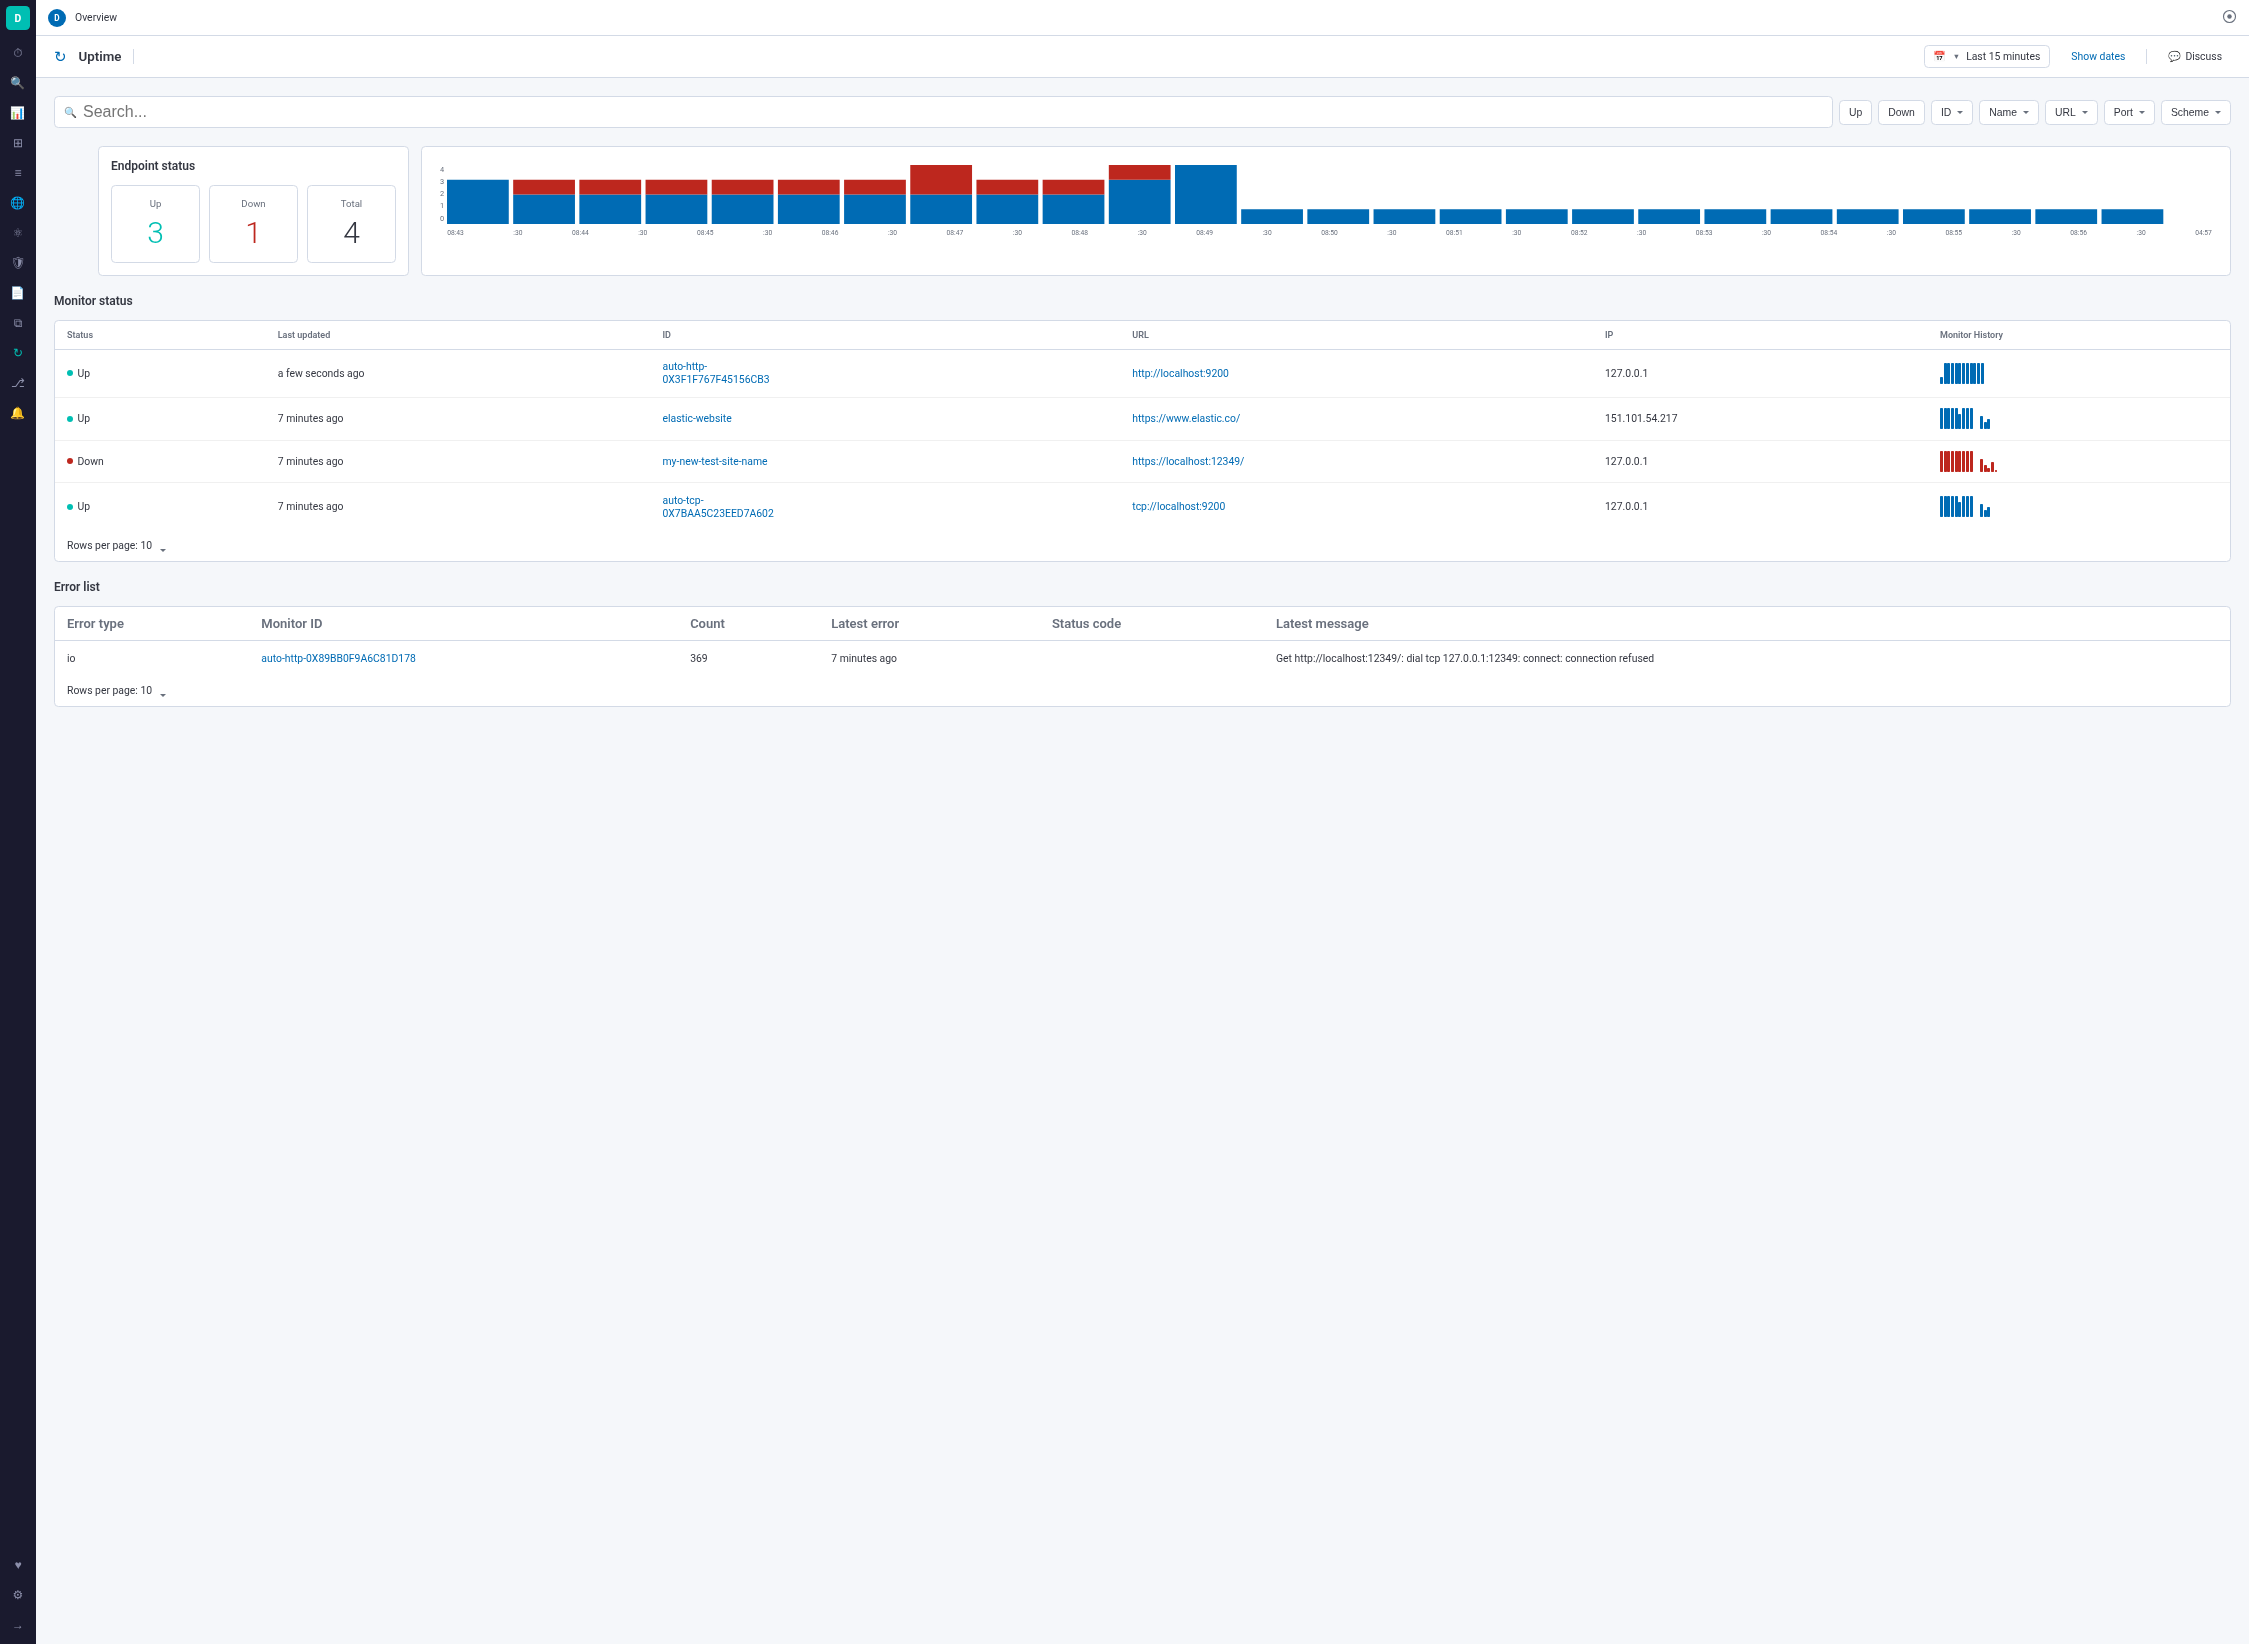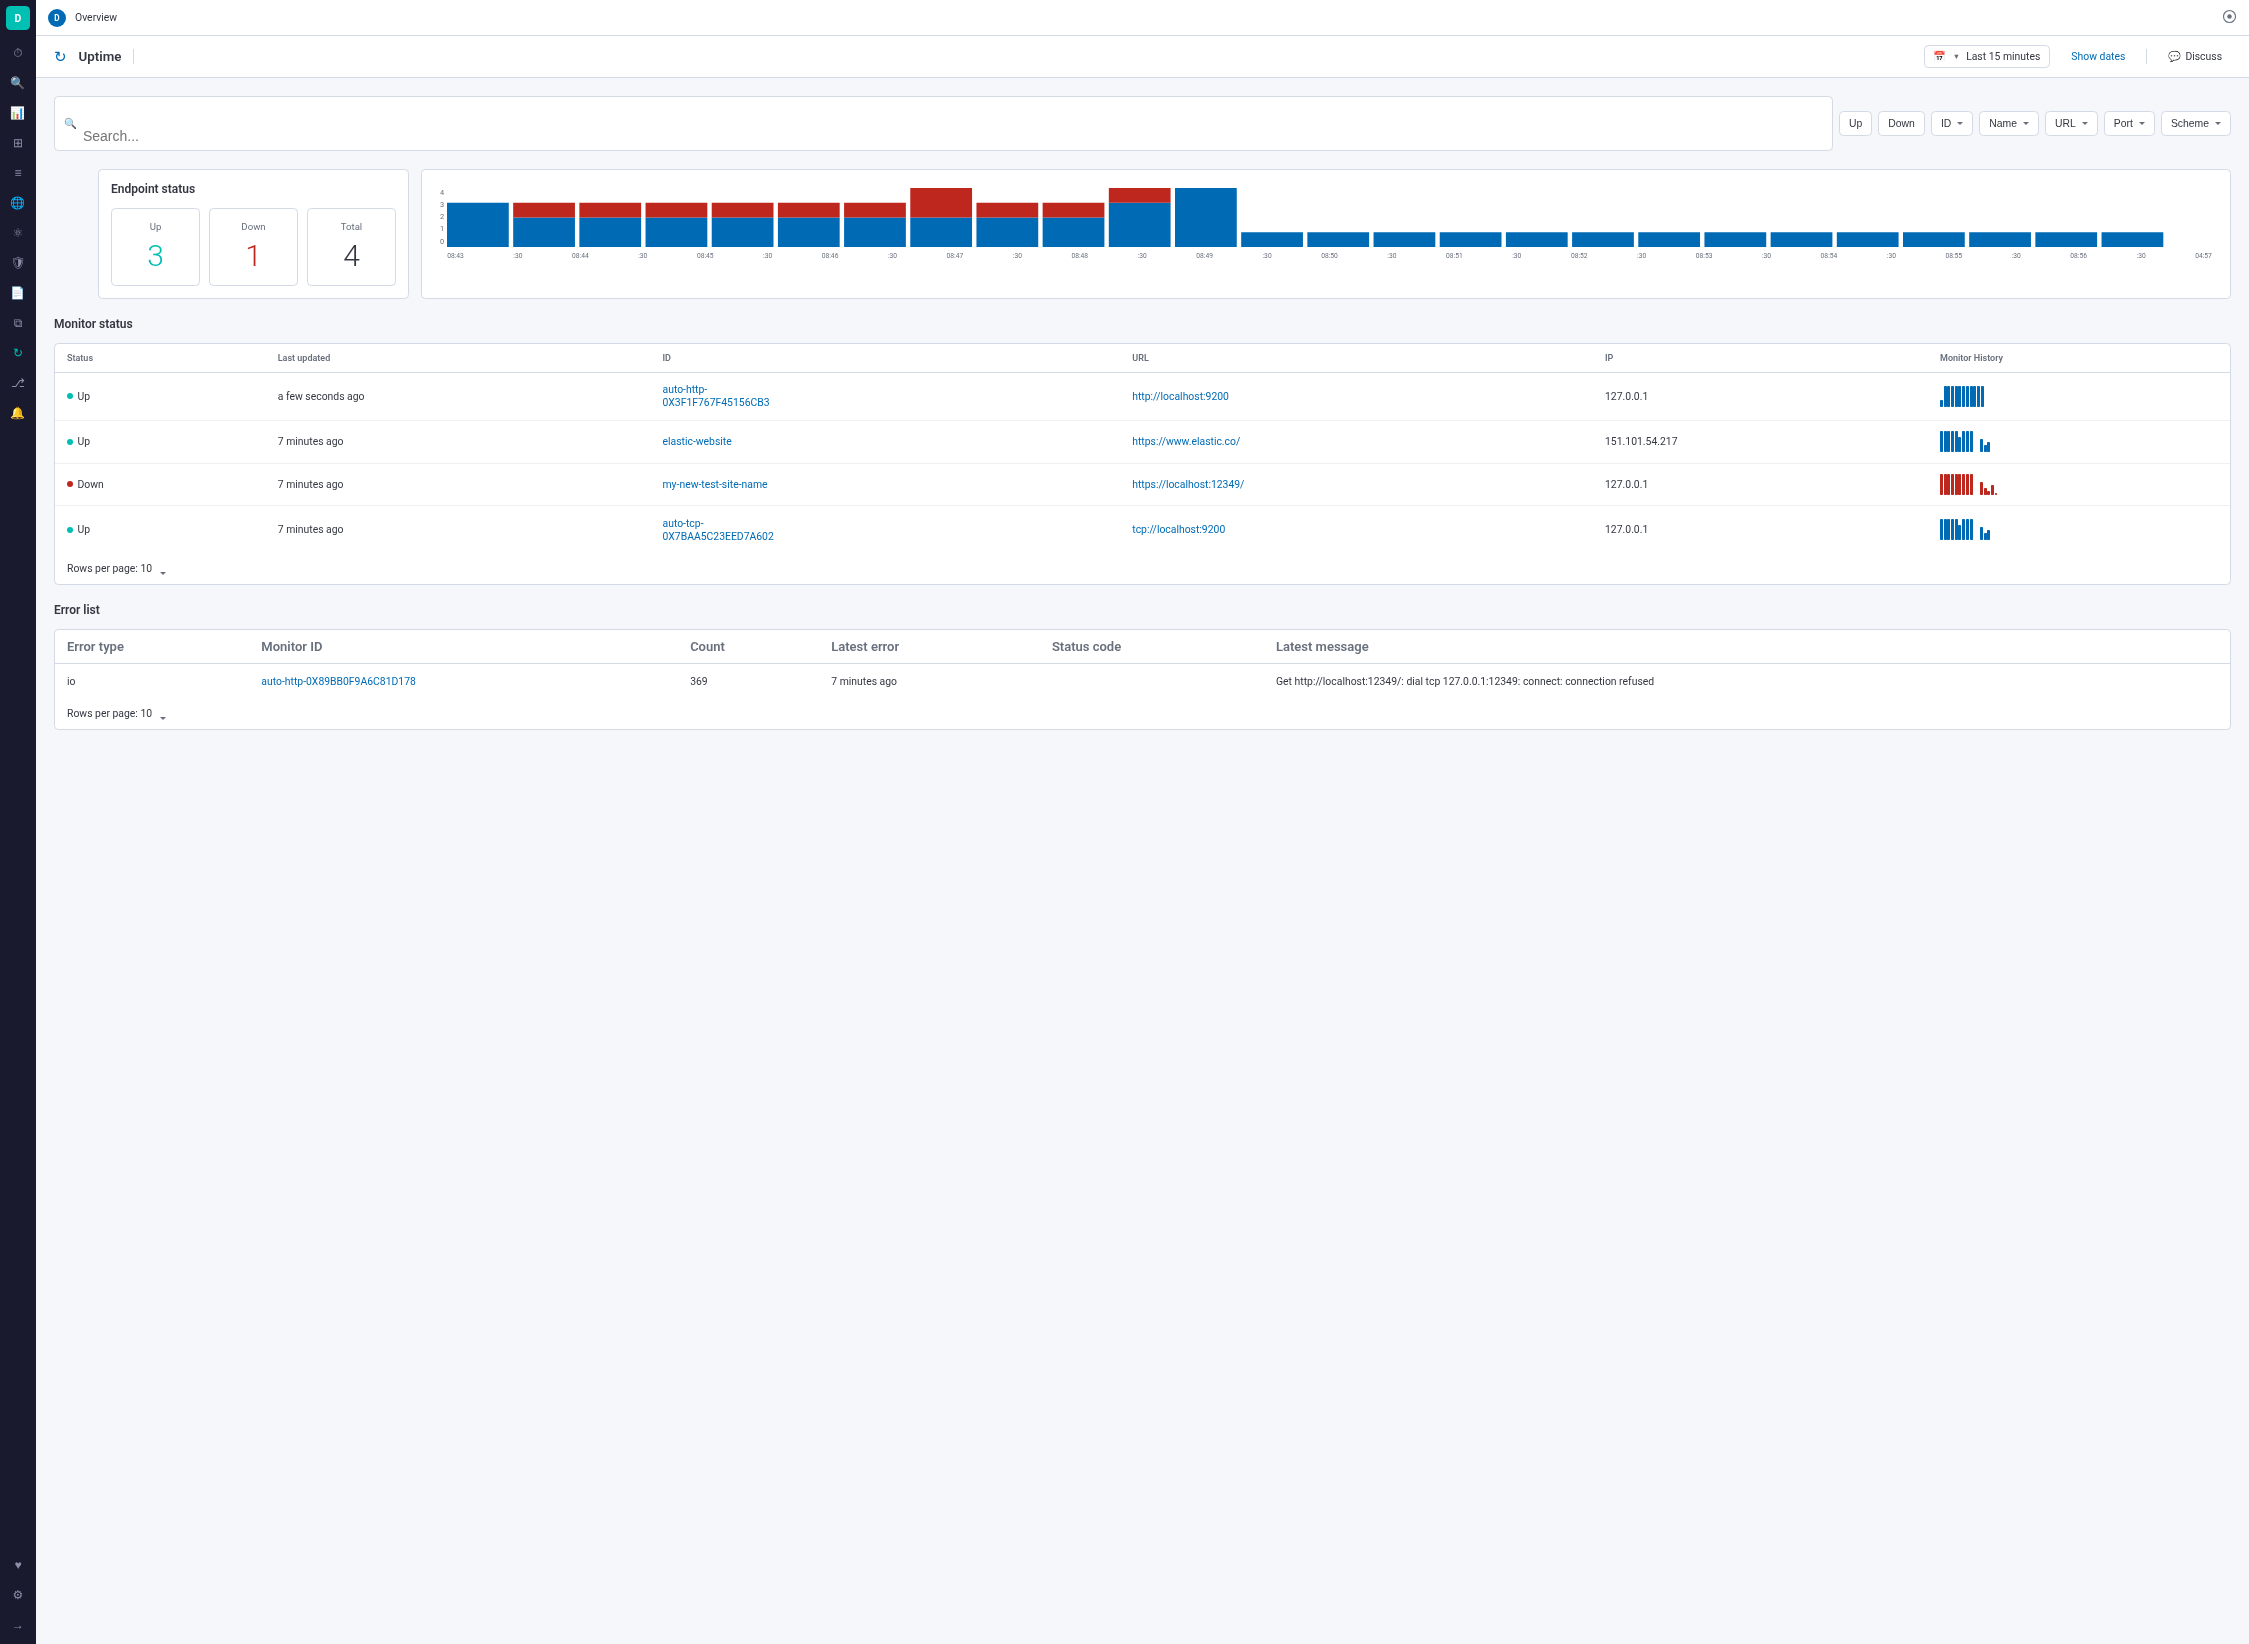--- a/index.html
+++ b/index.html
@@ -31,21 +31,21 @@
     .time-picker-text { font-size: 10.4px; color: #343741; }
     .show-dates-btn { color: #006bb4; font-size: 10.4px; cursor: pointer; padding: 4.4px 9px; border-radius: 3px; }
     .discuss-btn { display: flex; align-items: center; gap: 4.4px; color: #343741; font-size: 10.4px; cursor: pointer; padding: 4.4px 9px; border-radius: 3px; }
 
     
     .content { flex: 1; overflow-y: auto; padding: 18px; background: #f5f7fa; }
 
     
     .search-filter-row { display: flex; align-items: center; gap: 6px; margin-bottom: 18px; }
     .search-box { flex: 1; display: flex; align-items: center; gap: 6px; background: white; border: 0.7px solid #d3dae6; border-radius: 4.4px; padding: 6px 9px; }
-    .search-box input { border: none; outline: none; flex: 1; font-size: 14px; color: #343741; background: transparent; margin-top: 25px; }
+    .search-box input { border: none; outline: none; flex: 1; font-size: 16px; color: #343741; background: transparent; }
     .filter-btn { display: flex; align-items: center; gap: 3px; background: white; border: 0.7px solid #d3dae6; border-radius: 4.4px; padding: 6px 9px; cursor: pointer; font-size: 10.4px; color: #343741; white-space: nowrap; }
 
     
     .two-col { display: grid; grid-template-columns: 311px 1fr; gap: 12px; margin-bottom: 18px; padding-left: 44px; }
 
     
     .card { background: white; border: 0.7px solid #d3dae6; border-radius: 4.4px; padding: 12px; }
     .card-title { font-size: 12px; font-weight: 600; margin-bottom: 12px; color: #343741; }
 
     

